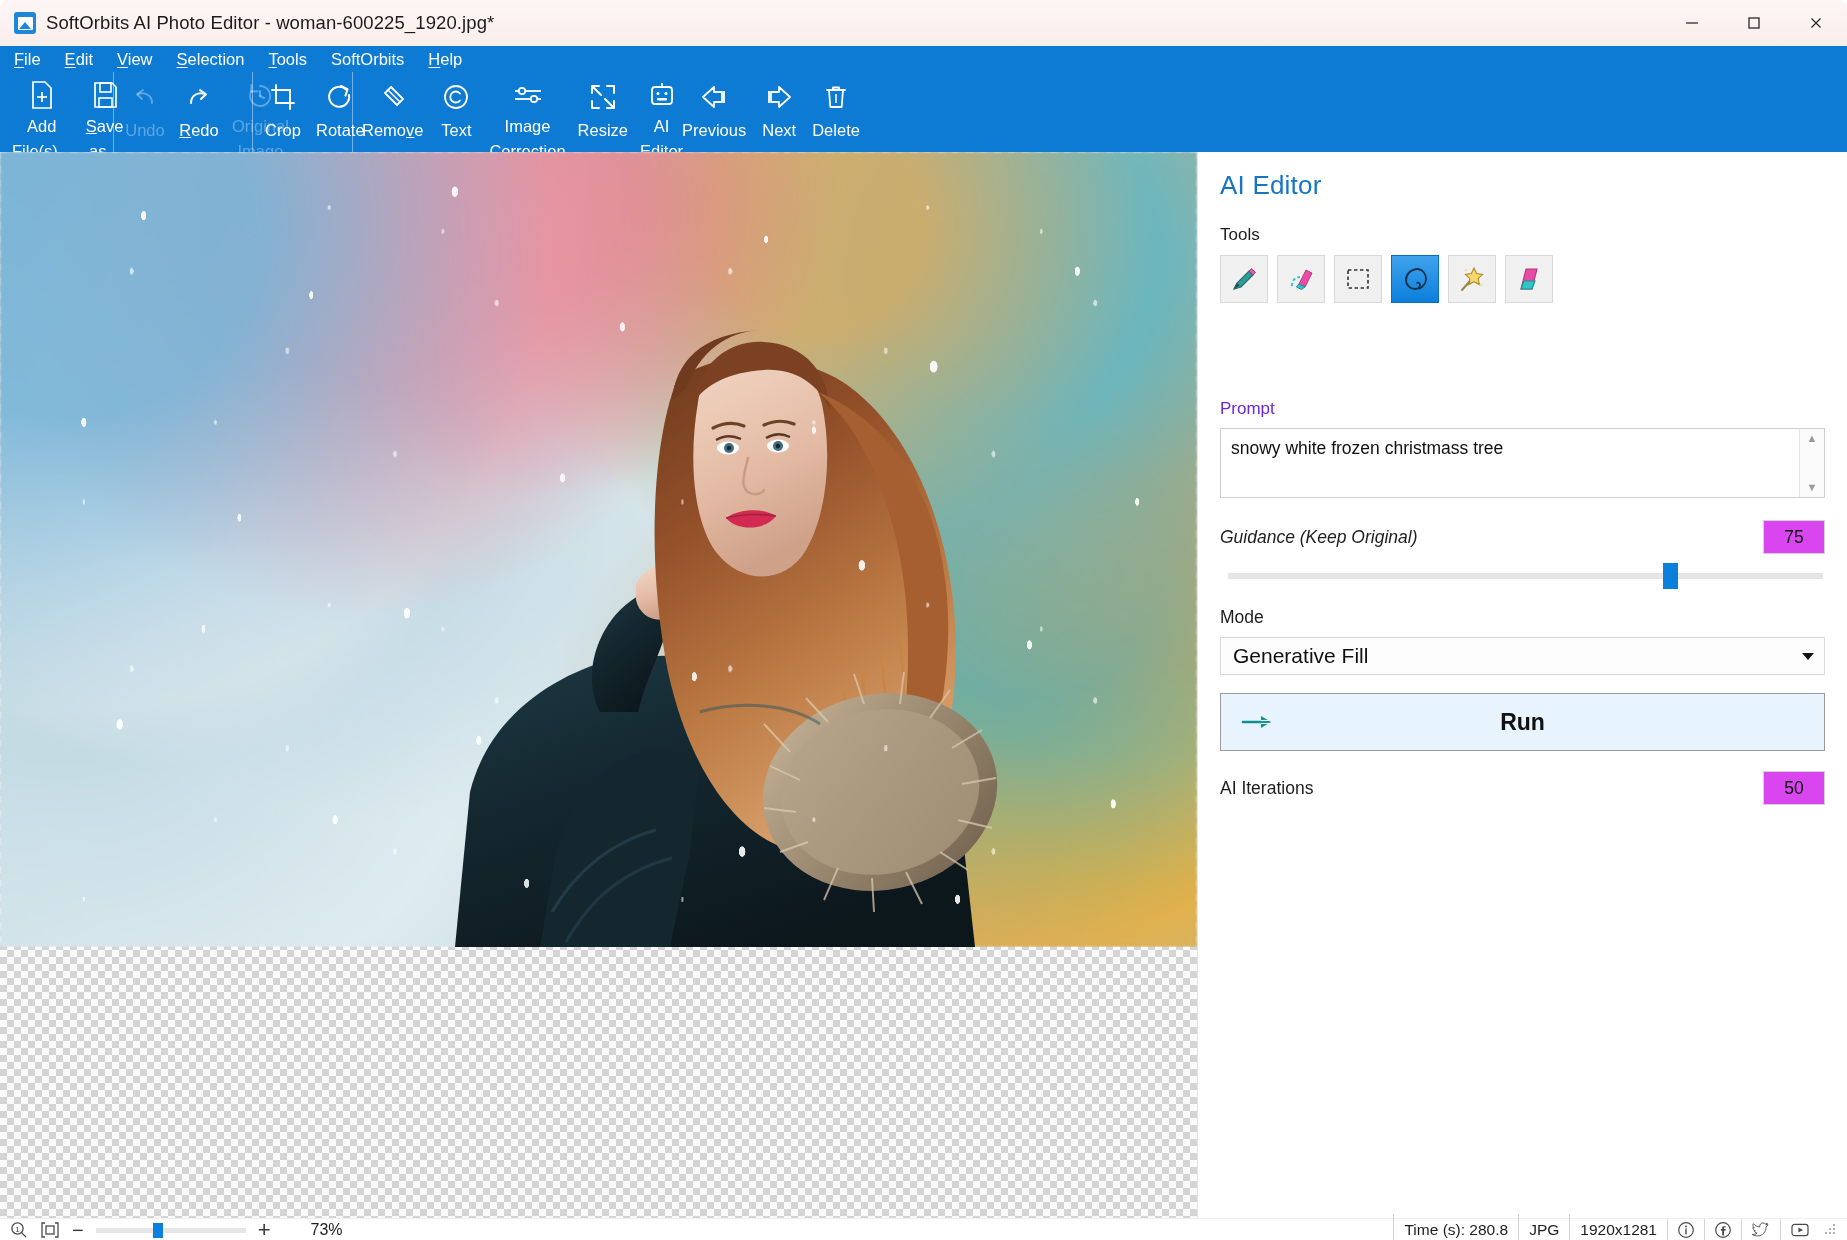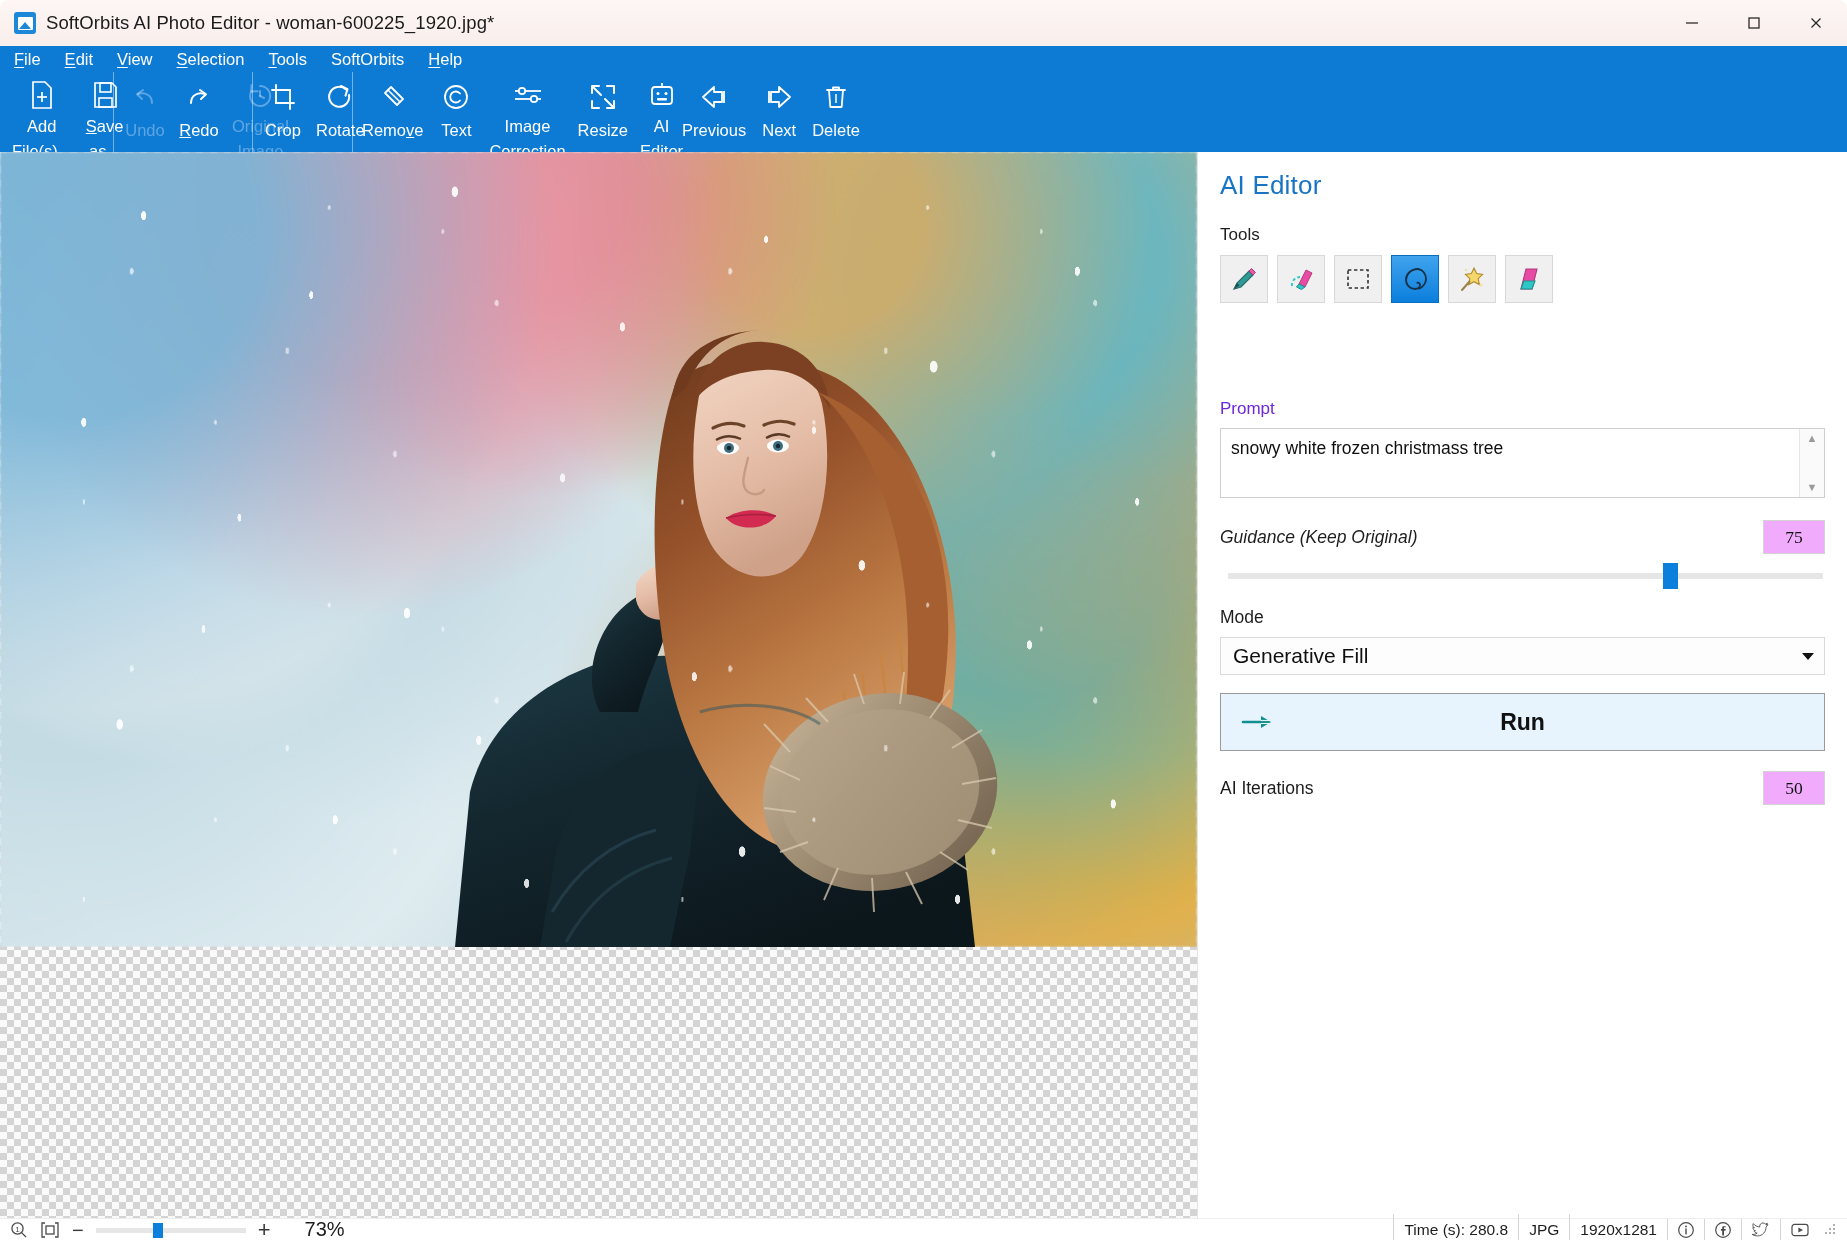--- a/index.html
+++ b/index.html
@@ -205,23 +205,23 @@
     align-items:center; padding:4px 0;
   }
   .prompt-scroll .arrow { color:#9a9a9a; font-size:11px; line-height:11px; }
 
   .guid-row {
     display:flex; align-items:center; justify-content:space-between;
     margin-top:22px;
   }
   .guid-label { font-size:17.5px; color:#1d1d1d;font-style:italic; }
   .num-box {
-    width:62px; height:34px; border:1px solid #d3d3d3; background:#f0abfc;
+    width:62px; height:34px; border:1px solid #d3d3d3; background:#d946ef;
     display:flex; align-items:center; justify-content:center;
-    font-size:17.5px; color:#101010;font-family:Liberation Serif, serif;
+    font-size:17.5px; color:#101010;
   }
   .slider-wrap {
     margin-top:13px; margin-left:8px; margin-right:2px; height:18px; position:relative;
   }
   .slider-track {
     position:absolute; left:0; right:0; top:6px; height:6px;
     background:#e6e6e6; border-radius:1px;
   }
   .slider-thumb {
     position:absolute; top:-4px; width:15px; height:26px; background:#0b7fdc;
@@ -255,21 +255,21 @@
     position:absolute; left:0; top:1218px; width:1847px; height:22px;
     background:#ffffff; display:flex; align-items:center;
     border-top:1px solid #eeeeee;
     border-bottom-left-radius:8px; border-bottom-right-radius:8px;
   }
   .sb-left { display:flex; align-items:center; gap:12px; padding-left:10px; }
   .sb-icon { display:flex; align-items:center; color:#4a4a4a; }
   .zoom-slider { position:relative; width:150px; height:14px; }
   .zoom-track { position:absolute; left:0; right:0; top:5px; height:5px; background:#e6e6e6; }
   .zoom-thumb { position:absolute; top:0; left:61px; width:10px; height:15px; background:#0b7fdc; }
-  .zoom-pct { font-size:20px; color:#1d1d1d; margin-left:22px; }
+  .zoom-pct { font-size:16px; color:#1d1d1d; margin-left:28px; }
 
   .sb-right {
     margin-left:auto; display:flex; align-items:center; height:22px; padding-right:10px;
   }
   .sb-cell {
     font-size:15.5px; color:#1d1d1d; padding:0 10px; height:32px;
     display:flex; align-items:center; border-left:1px solid #d4d4d4;
     white-space:nowrap;
   }
   .sb-cell.first { border-left:1px solid #d4d4d4; }

